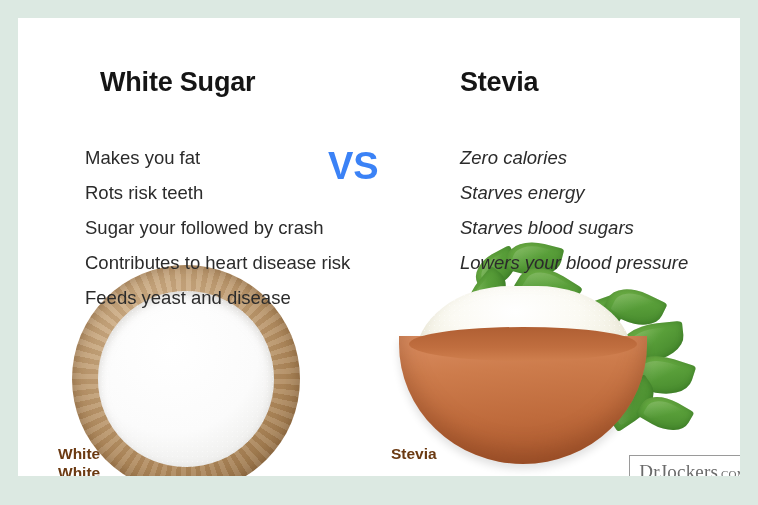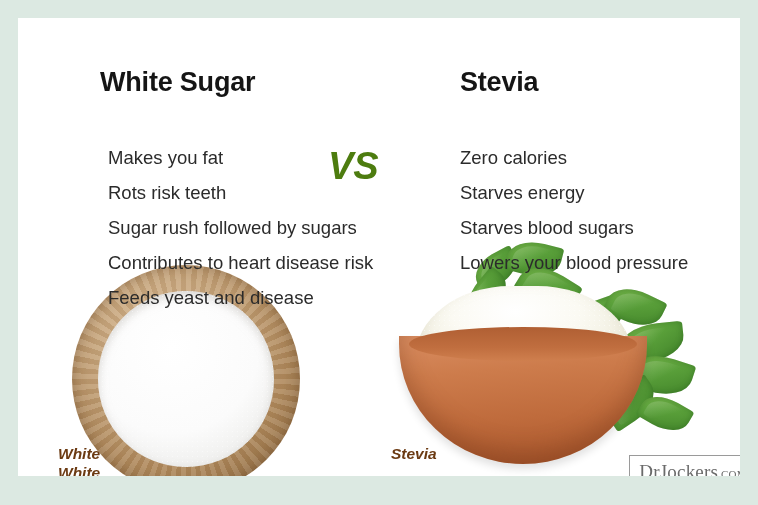--- a/index.html
+++ b/index.html
@@ -20,27 +20,27 @@
   
   .heading{
     position:absolute;font-weight:bold;color:#151515;
     font-size:27px;letter-spacing:-0.2px;white-space:nowrap;
   }
   #h-left{left:82px;top:49px;}
   #h-right{left:442px;top:49px;}
 
   .vs{
     position:absolute;left:310px;top:127px;
-    font-size:38px;font-weight:bold;color:#4d7c0f;letter-spacing:0px;font-style:italic;
+    font-size:38px;font-weight:bold;color:#3b82f6;letter-spacing:0px;
   }
 
   
   .list{position:absolute;}
-  #list-left{left:90px;top:122px;width:300px;}
-  #list-right{left:442px;top:122px;width:280px;}
+  #list-left{left:67px;top:122px;width:300px;}
+  #list-right{left:442px;top:122px;width:280px;font-style:italic;}
   .list .row{
     height:35px;line-height:35px;
     font-size:18.5px;color:#2b2b2b;white-space:nowrap;
   }
 
   
   .art{position:absolute;}
 
   
   #wood-bowl{
@@ -117,21 +117,21 @@
     content:"";position:absolute;left:12%;top:12%;width:76%;height:76%;
     background:linear-gradient(135deg,rgba(255,255,255,.22),rgba(255,255,255,0) 55%);
     border-radius:inherit;
   }
   .stem{
     position:absolute;background:#58992f;border-radius:3px;
   }
 
   
   .caption{
-    position:absolute;font-style:italic;font-weight:bold;
+    position:absolute;font-weight:bold;
     color:#6b3a12;font-size:15.5px;line-height:19px;
     text-shadow:0 1px 1px rgba(255,255,255,.85);
   }
   #cap-left{left:40px;top:426px;}
   #cap-right{left:373px;top:426px;}
 
   
   #logo{
     position:absolute;left:611px;top:437px;width:128px;height:48px;
     border:1px solid #9a9a9a;background:rgba(255,255,255,.92);
@@ -182,21 +182,21 @@
     </div>
 
     <div class="heading" id="h-left">White Sugar</div>
     <div class="heading" id="h-right">Stevia</div>
 
     <div class="vs">VS</div>
 
     <div class="list" id="list-left">
       <div class="row">Makes you fat</div>
       <div class="row">Rots risk teeth</div>
-      <div class="row">Sugar rush followed by sugars</div>
+      <div class="row">Sugar your followed by crash</div>
       <div class="row">Contributes to heart disease risk</div>
       <div class="row">Feeds yeast and disease</div>
     </div>
 
     <div class="list" id="list-right">
       <div class="row">Zero calories</div>
       <div class="row">Starves energy</div>
       <div class="row">Starves blood sugars</div>
       <div class="row">Lowers your blood pressure</div>
     </div>

